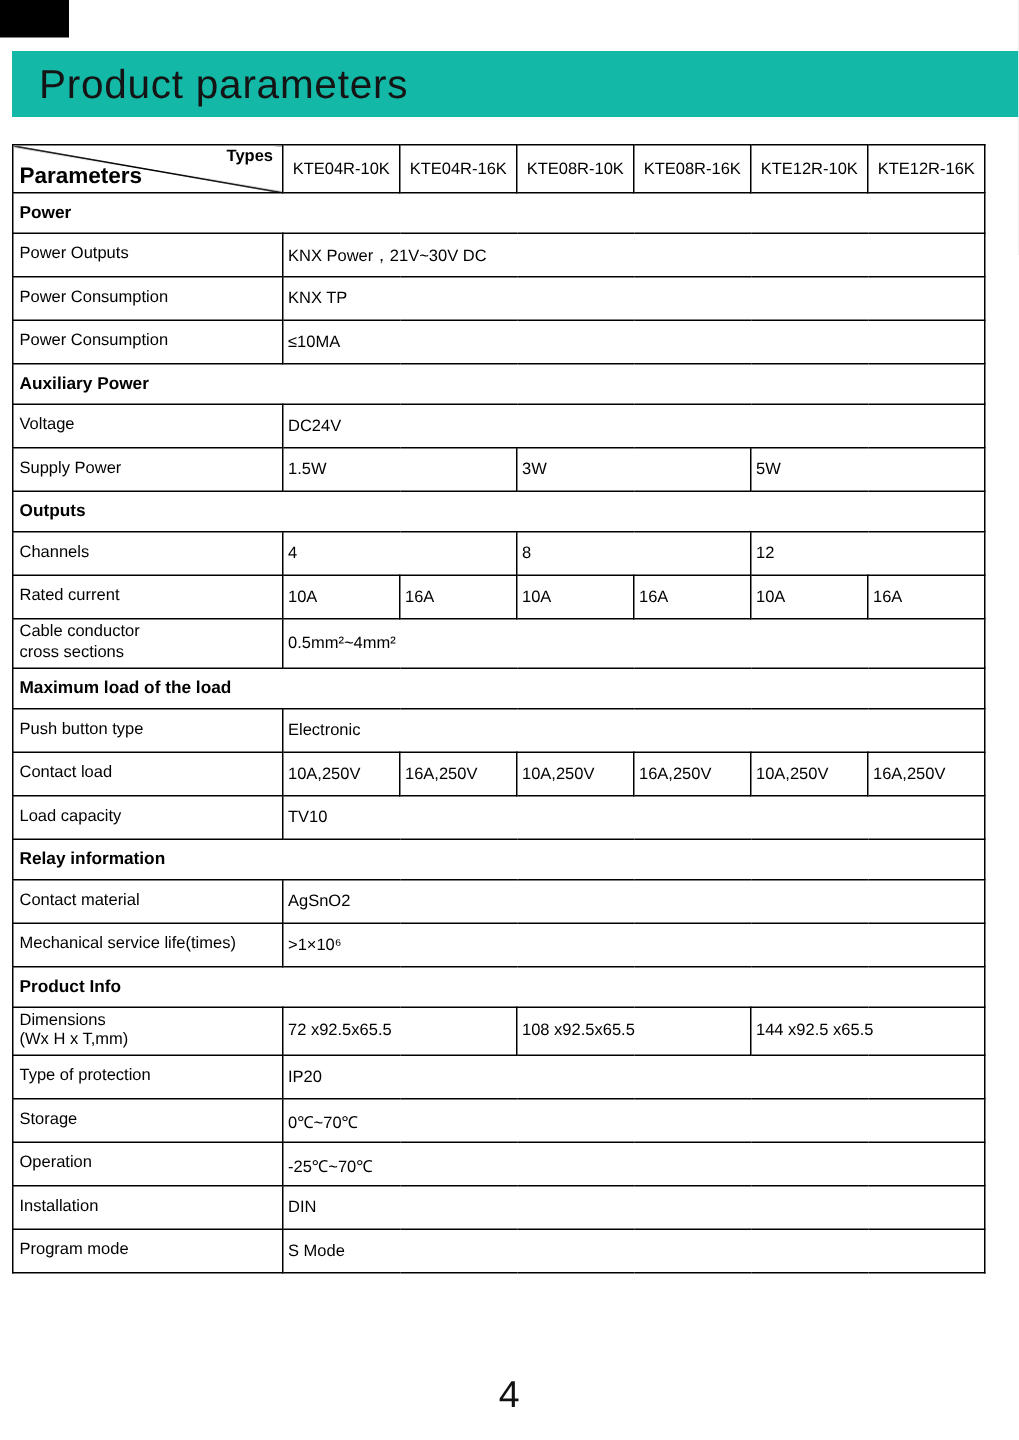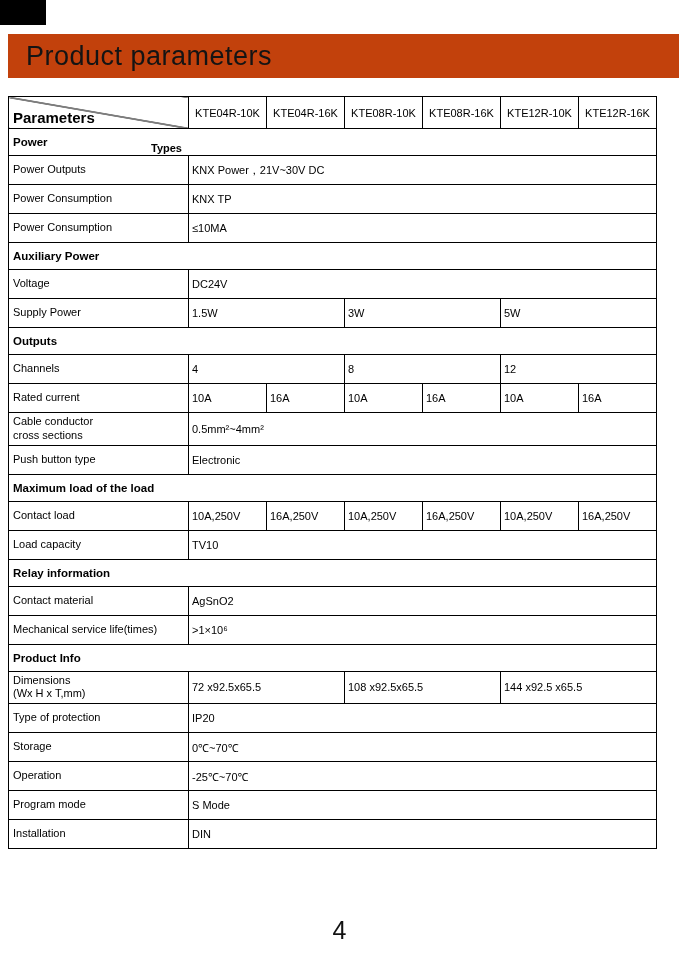--- a/index.html
+++ b/index.html
@@ -11,21 +11,21 @@
     color:#000;
     overflow:hidden;
   }
   .corner-mark {
     position:absolute; top:0; left:0;
     width:46px; height:25px;
     background:#000;
   }
   .title-bar {
     position:absolute; top:34px; left:8px; right:0; height:44px;
-    background:#c2410c;
+    background:#14b8a6;
     display:flex; align-items:center;
     padding-left:18px; box-sizing:border-box;
   }
   .title-text {
     font-size:27px; color:#141414; letter-spacing:0.5px;
   }
   .param-table {
     position:absolute; top:96px; left:8px;
     width:648px;
     border-collapse:collapse;
@@ -43,21 +43,21 @@
     height:32px;
     padding:0 !important;
     background-image:linear-gradient(to top right,
       transparent calc(50% - 0.8px),
       #000 calc(50% - 0.2px),
       #000 calc(50% + 0.2px),
       transparent calc(50% + 0.8px));
   }
   .corner-top {
     position:absolute; top:1px; right:6px;
-    font-weight:bold; font-size:11px;margin-top:44px;
+    font-weight:bold; font-size:11px;
   }
   .corner-bottom {
     position:absolute; bottom:2px; left:4px;
     font-weight:bold; font-size:15px;
   }
   .col-header {
     text-align:center;
     font-size:11px;
     padding:2px 1px !important;
   }
@@ -168,25 +168,25 @@
           <td class="value-cell" colspan="1">16A</td>
           <td class="value-cell" colspan="1">10A</td>
           <td class="value-cell" colspan="1">16A</td>
         </tr>
         <tr>
           <td class="label-cell">Cable conductor
 cross sections</td>
           <td class="value-cell" colspan="6">0.5mm²~4mm²</td>
         </tr>
         <tr>
+          <td class="section-cell" colspan="7">Maximum load of the load</td>
+        </tr>
+        <tr>
           <td class="label-cell">Push button type</td>
           <td class="value-cell" colspan="6">Electronic</td>
-        </tr>
-        <tr>
-          <td class="section-cell" colspan="7">Maximum load of the load</td>
         </tr>
         <tr>
           <td class="label-cell">Contact load</td>
           <td class="value-cell" colspan="1">10A,250V</td>
           <td class="value-cell" colspan="1">16A,250V</td>
           <td class="value-cell" colspan="1">10A,250V</td>
           <td class="value-cell" colspan="1">16A,250V</td>
           <td class="value-cell" colspan="1">10A,250V</td>
           <td class="value-cell" colspan="1">16A,250V</td>
         </tr>
@@ -221,25 +221,25 @@
         </tr>
         <tr>
           <td class="label-cell">Storage</td>
           <td class="value-cell" colspan="6">0℃~70℃</td>
         </tr>
         <tr>
           <td class="label-cell">Operation</td>
           <td class="value-cell" colspan="6">-25℃~70℃</td>
         </tr>
         <tr>
+          <td class="label-cell">Installation</td>
+          <td class="value-cell" colspan="6">DIN</td>
+        </tr>
+        <tr>
           <td class="label-cell">Program mode</td>
           <td class="value-cell" colspan="6">S Mode</td>
         </tr>
-        <tr>
-          <td class="label-cell">Installation</td>
-          <td class="value-cell" colspan="6">DIN</td>
-        </tr>
       </tbody>
   </table>
 
   <div class="page-number">4</div>
 
 </div>
 
 </body></html>

